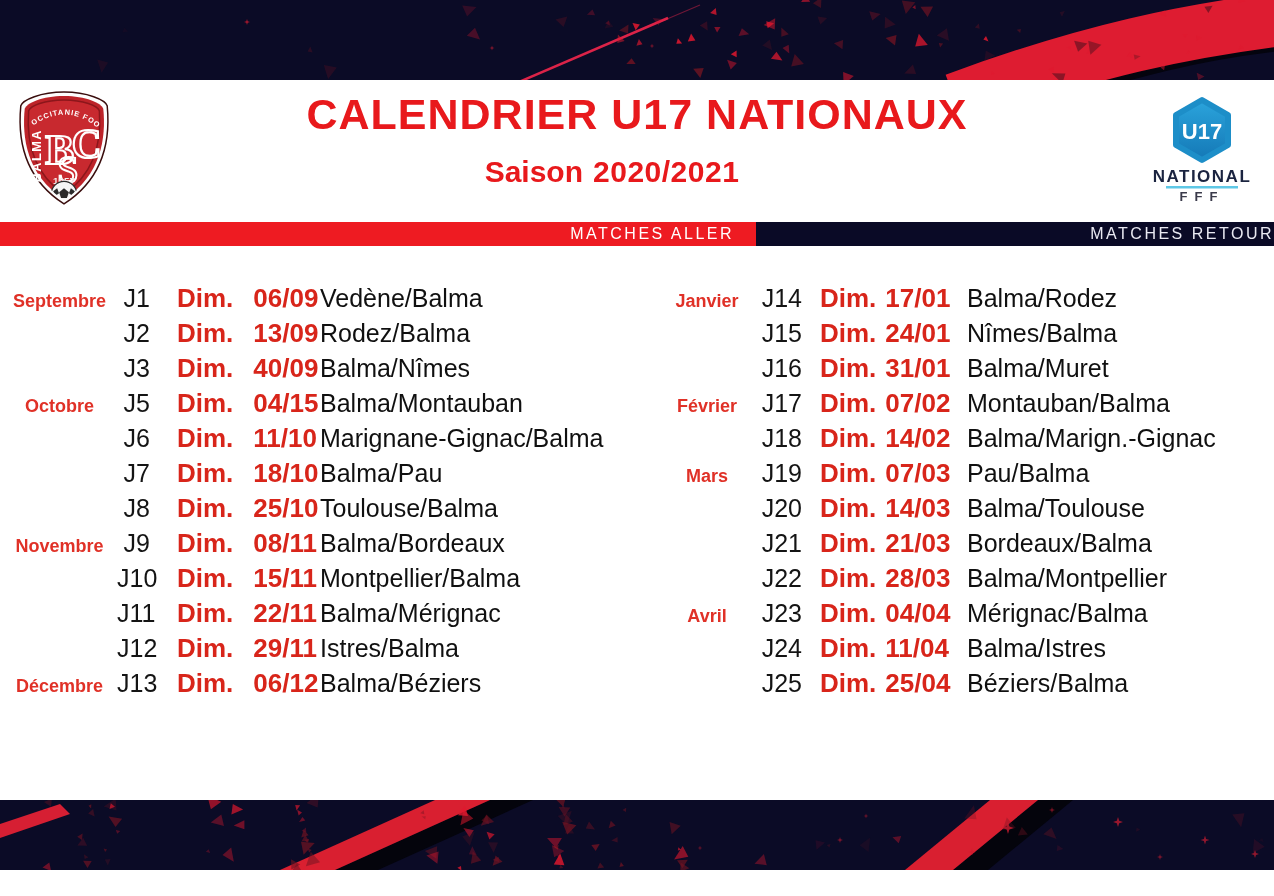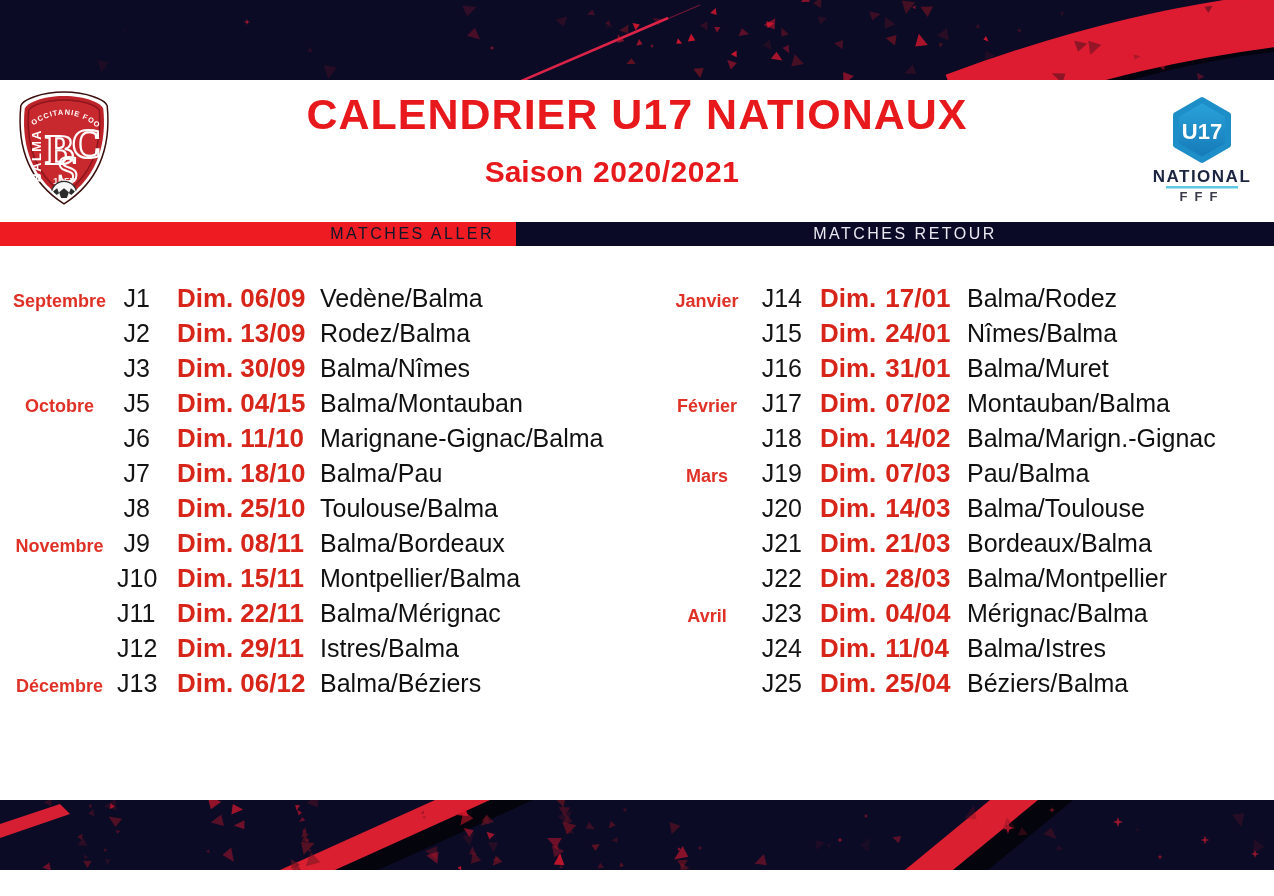--- a/index.html
+++ b/index.html
@@ -19,37 +19,37 @@
     color:var(--title-red);font-size:43px;font-weight:700;letter-spacing:1px;}
   .season{position:absolute;top:155px;left:0;width:1274px;text-align:center;
     transform:translateX(-25px);color:var(--title-red);font-weight:700;font-size:30px;}
   .season .sv{margin-left:10px;letter-spacing:0.5px}
 
   .club-logo{position:absolute;left:10px;top:86px;width:108px;height:124px}
   .league-logo{position:absolute;left:1144px;top:96px;width:116px;height:110px}
 
   .tabbar{position:absolute;top:222px;left:0;width:1274px;height:24px;display:flex}
   .tab{height:24px;line-height:24px;color:#fff;font-size:16px;letter-spacing:2.5px;white-space:nowrap}
-  .tab-aller{width:516px;background:var(--tab-red);text-align:right;padding-right:22px;color:#0f172a}
-  .tab-retour{flex:1;background:var(--navy);text-align:center;padding-left:20px;color:#e9e9f2}
+  .tab-aller{width:756px;background:var(--tab-red);text-align:right;padding-right:22px;color:#ffffff}
+  .tab-retour{flex:1;background:var(--navy);text-align:right;padding-left:20px;color:#e9e9f2}
 
   .col{position:absolute;top:283px}
   .col-left{left:2px;width:655px}
   .col-right{left:657px;width:617px}
   .row{display:flex;height:35px;align-items:baseline;white-space:nowrap}
   .month{color:var(--month-red);font-weight:700;font-size:18px;text-align:center}
   .col-left .month{width:115px}
   .col-right .month{width:100px}
   .j{color:var(--ink);font-size:25px;text-align:right}
   .col-left .j{width:33px;margin-right:27px}
   .col-right .j{width:45px;margin-right:18px}
   .date{color:var(--date-red);font-weight:700;font-size:26px}
   .col-left .date{width:140px}
   .col-right .date{width:145px}
-  .date .num{margin-left:7px}
+  .date .num{margin-left:20px}
   .col-right .date .num{margin-left:9px}
   .fixture{color:#101010;font-size:25px}
   .col-left .fixture{margin-left:3px}
   .col-right .fixture{margin-left:2px}
 </style>
 </head>
 <body>
 
 <div class="page">
 
@@ -206,21 +206,21 @@
       </div>
       <div class="row">
         <span class="month"></span>
         <span class="j">J2</span>
         <span class="date"><span class="day">Dim.</span><span class="num">13/09</span></span>
         <span class="fixture">Rodez/Balma</span>
       </div>
       <div class="row">
         <span class="month"></span>
         <span class="j">J3</span>
-        <span class="date"><span class="day">Dim.</span><span class="num">30/09</span></span>
+        <span class="date"><span class="day">Dim.</span><span class="num">40/09</span></span>
         <span class="fixture">Balma/Nîmes</span>
       </div>
       <div class="row">
         <span class="month">Octobre</span>
         <span class="j">J5</span>
         <span class="date"><span class="day">Dim.</span><span class="num">04/15</span></span>
         <span class="fixture">Balma/Montauban</span>
       </div>
       <div class="row">
         <span class="month"></span>

